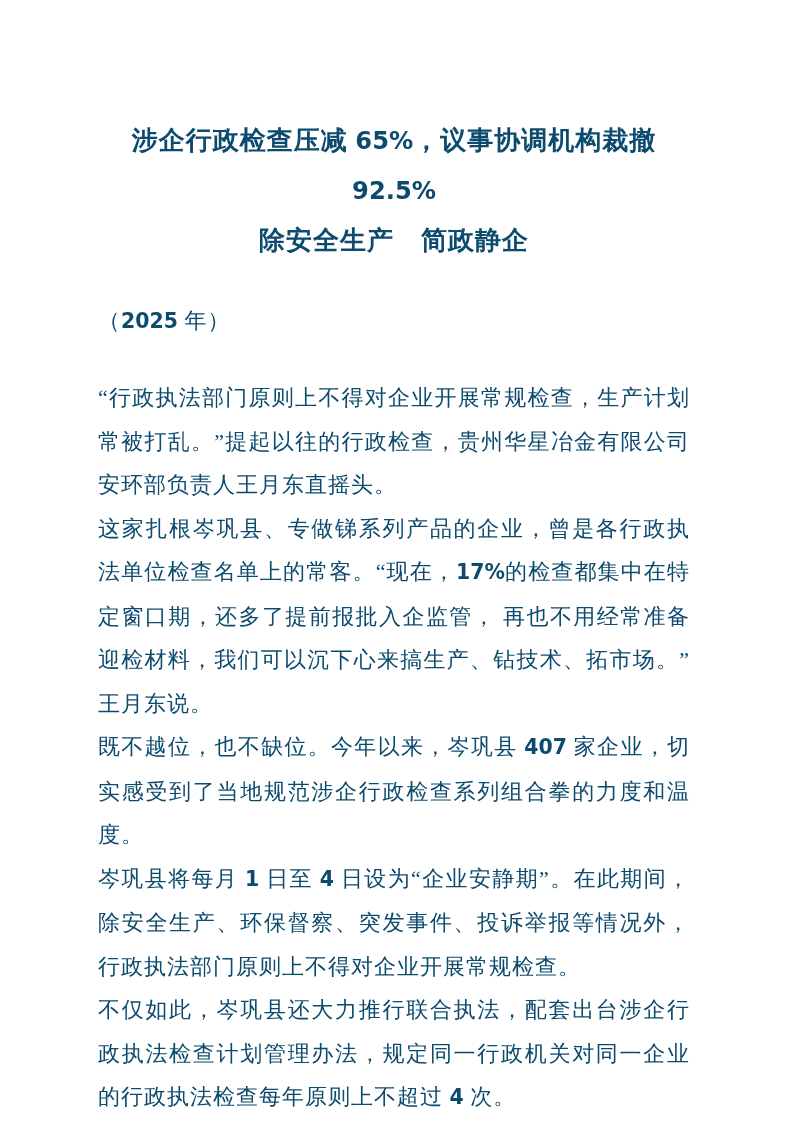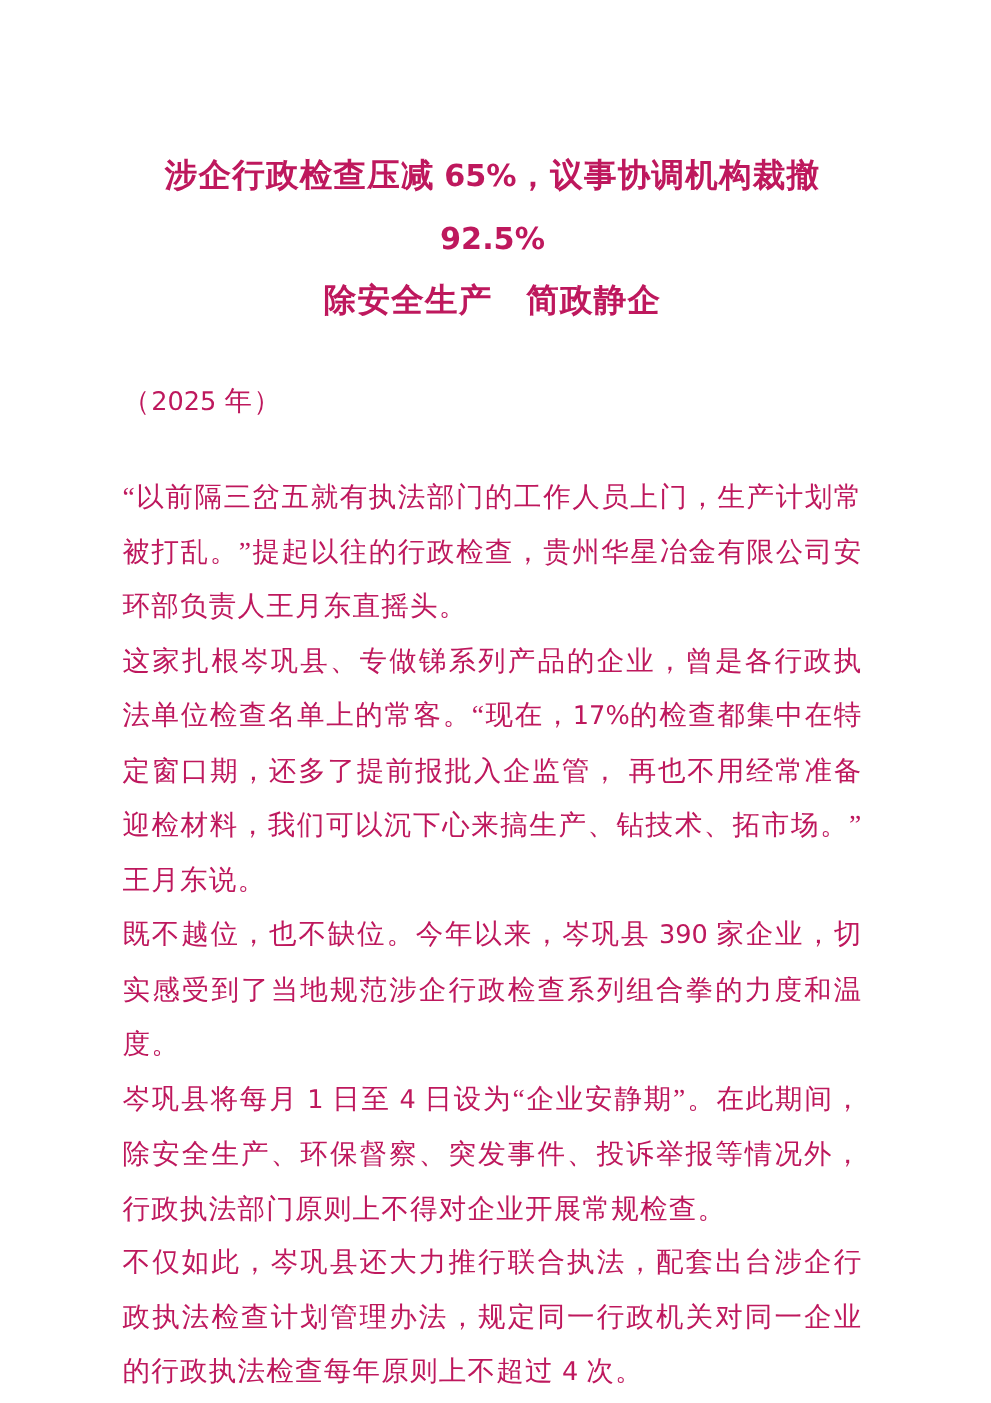--- a/index.html
+++ b/index.html
@@ -11,21 +11,21 @@
   .page {
     position: relative;
     width: 793px;
     height: 1122px;
     margin: 0 auto;
     background: #ffffff;
     box-sizing: border-box;
     padding: 116px 103px 0 98px;
     overflow: hidden;
     font-family: "Liberation Serif", "DejaVu Serif", serif;
-    color: #be185d;
+    color: #0c4a6e;
   }
   .doc-title {
     margin: 0;
     font-size: 26px;
     font-weight: 700;
     line-height: 49px;
     text-align: center;
     letter-spacing: 1px;
   }
   .doc-title .title-line {
@@ -46,38 +46,38 @@
     line-height: 43.5px;
     letter-spacing: 1px;
     text-align: justify;
     text-justify: inter-character;
   }
   
   .autonum .num {
     font-family: "DejaVu Sans", sans-serif;
     font-size: 0.93em;
     letter-spacing: 0;
-    font-weight: 400;
+    font-weight: 700;
   }
   .doc-title .num {
     font-weight: 700;
   }
 </style>
 </head>
 <body>
 
 <div class="page">
   <h1 class="doc-title autonum">
     <span class="title-line">涉企行政检查压减 <span class="num">65%</span>，议事协调机构裁撤 <span class="num">92.5%</span></span>
     <span class="title-line">除安全生产　简政静企</span>
   </h1>
 
   <div class="date-line autonum">（<span class="num">2025</span> 年）</div>
 
   <div class="body-block">
-      <p class="autonum">“以前隔三岔五就有执法部门的工作人员上门，生产计划常被打乱。”提起以往的行政检查，贵州华星冶金有限公司安环部负责人王月东直摇头。</p>
+      <p class="autonum">“行政执法部门原则上不得对企业开展常规检查，生产计划常被打乱。”提起以往的行政检查，贵州华星冶金有限公司安环部负责人王月东直摇头。</p>
       <p class="autonum">这家扎根岑巩县、专做锑系列产品的企业，曾是各行政执法单位检查名单上的常客。“现在，<span class="num">17%</span>的检查都集中在特定窗口期，还多了提前报批入企监管， 再也不用经常准备迎检材料，我们可以沉下心来搞生产、钻技术、拓市场。” 王月东说。</p>
-      <p class="autonum">既不越位，也不缺位。今年以来，岑巩县 <span class="num">390</span> 家企业，切实感受到了当地规范涉企行政检查系列组合拳的力度和温度。</p>
+      <p class="autonum">既不越位，也不缺位。今年以来，岑巩县 <span class="num">407</span> 家企业，切实感受到了当地规范涉企行政检查系列组合拳的力度和温度。</p>
       <p class="autonum">岑巩县将每月 <span class="num">1</span> 日至 <span class="num">4</span> 日设为“企业安静期”。在此期间，除安全生产、环保督察、突发事件、投诉举报等情况外，行政执法部门原则上不得对企业开展常规检查。</p>
       <p class="autonum">不仅如此，岑巩县还大力推行联合执法，配套出台涉企行政执法检查计划管理办法，规定同一行政机关对同一企业的行政执法检查每年原则上不超过 <span class="num">4</span> 次。</p>
       <p class="autonum">今年以来，黔东南州着力抓实涉企行政检查监督与清理工作，</p>
     </div>
 </div>
 
 </body></html>

